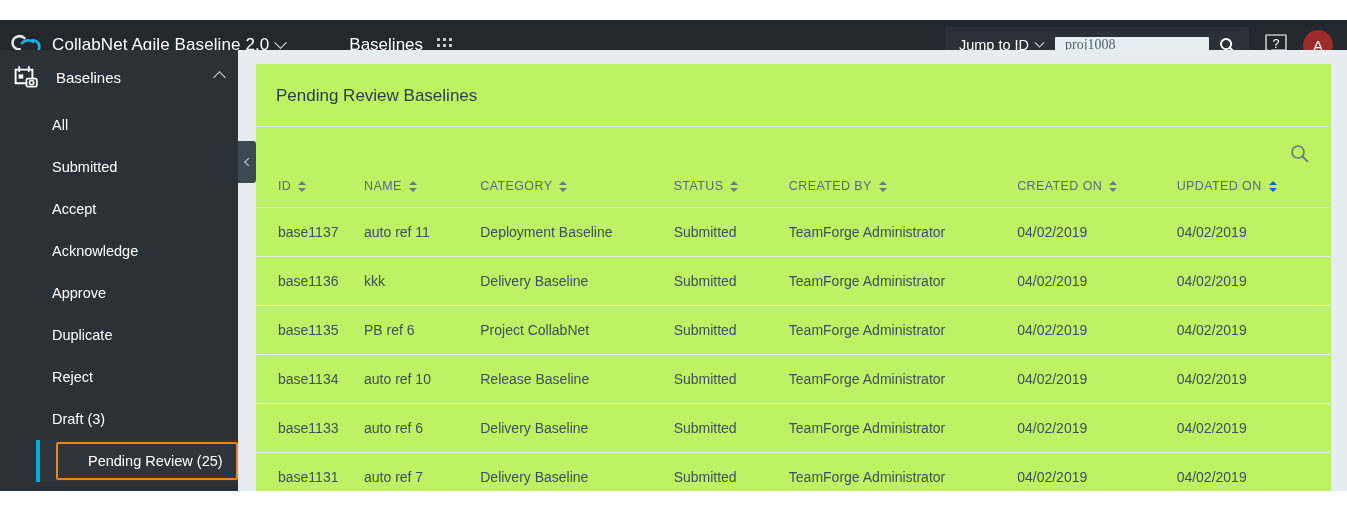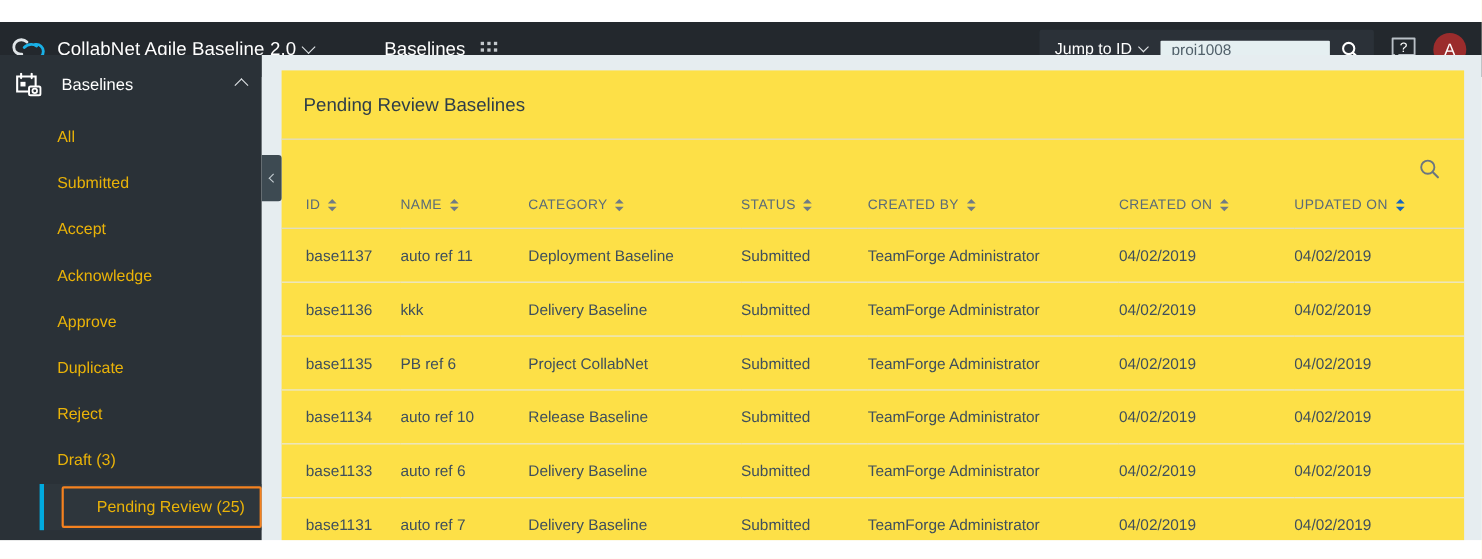--- a/index.html
+++ b/index.html
@@ -80,21 +80,21 @@
     display: flex; align-items: center; gap: 7px;
     white-space: nowrap;
     cursor: pointer;
     padding-right: 12px;
   }
   .jump-btn .chev-d { width: 7px; height: 7px; border-width: 1.5px; }
   .search-input {
     width: 154px; height: 16px;
     background: #e5eff1;
     border: none; outline: none;
-    font-family: Liberation Sans, sans-serif;
+    font-family: Liberation Serif, serif;
     font-size: 14px;
     color: #52616b;
     padding: 0 10px;
     border-radius: 1px;
   }
   .search-go {
     width: 36px; height: 32px;
     display:flex; align-items:center; justify-content:center;
     cursor: pointer;
   }
@@ -124,21 +124,21 @@
   .sb-head .cal-icon { width: 26px; flex: 0 0 auto; display:flex; }
   .sb-head-label {
     color: #ffffff;
     font-size: 15px;
     margin-left: 16px;
     flex: 1 1 auto;
   }
   .sb-item {
     height: 42px;
     display: flex; align-items: center;
-    color: #eab308;
+    color: #ffffff;
     font-size: 14.5px;
     padding-left: 52px;
     cursor: pointer;
     position: relative;
   }
   .sb-item.active {
     background: #2e363c;
     margin-left: 36px;
   }
   .sb-item.active .accent {
@@ -176,21 +176,21 @@
 
   
   .main {
     position: absolute;
     top: 50px; left: 238px;
     width: 1109px; height: 441px;
     background: #e6edf0;
     padding: 14px 16px 0 18px;
   }
   .card {
-    background: #fde047;
+    background: #bef264;
     width: 1075px;
     height: 427px;
     overflow: hidden;
   }
   .card-title {
     font-size: 17px;
     color: #2e3d49;
     padding: 22px 0 20px 20px;
     border-bottom: 1px solid #d9dcde;
   }

